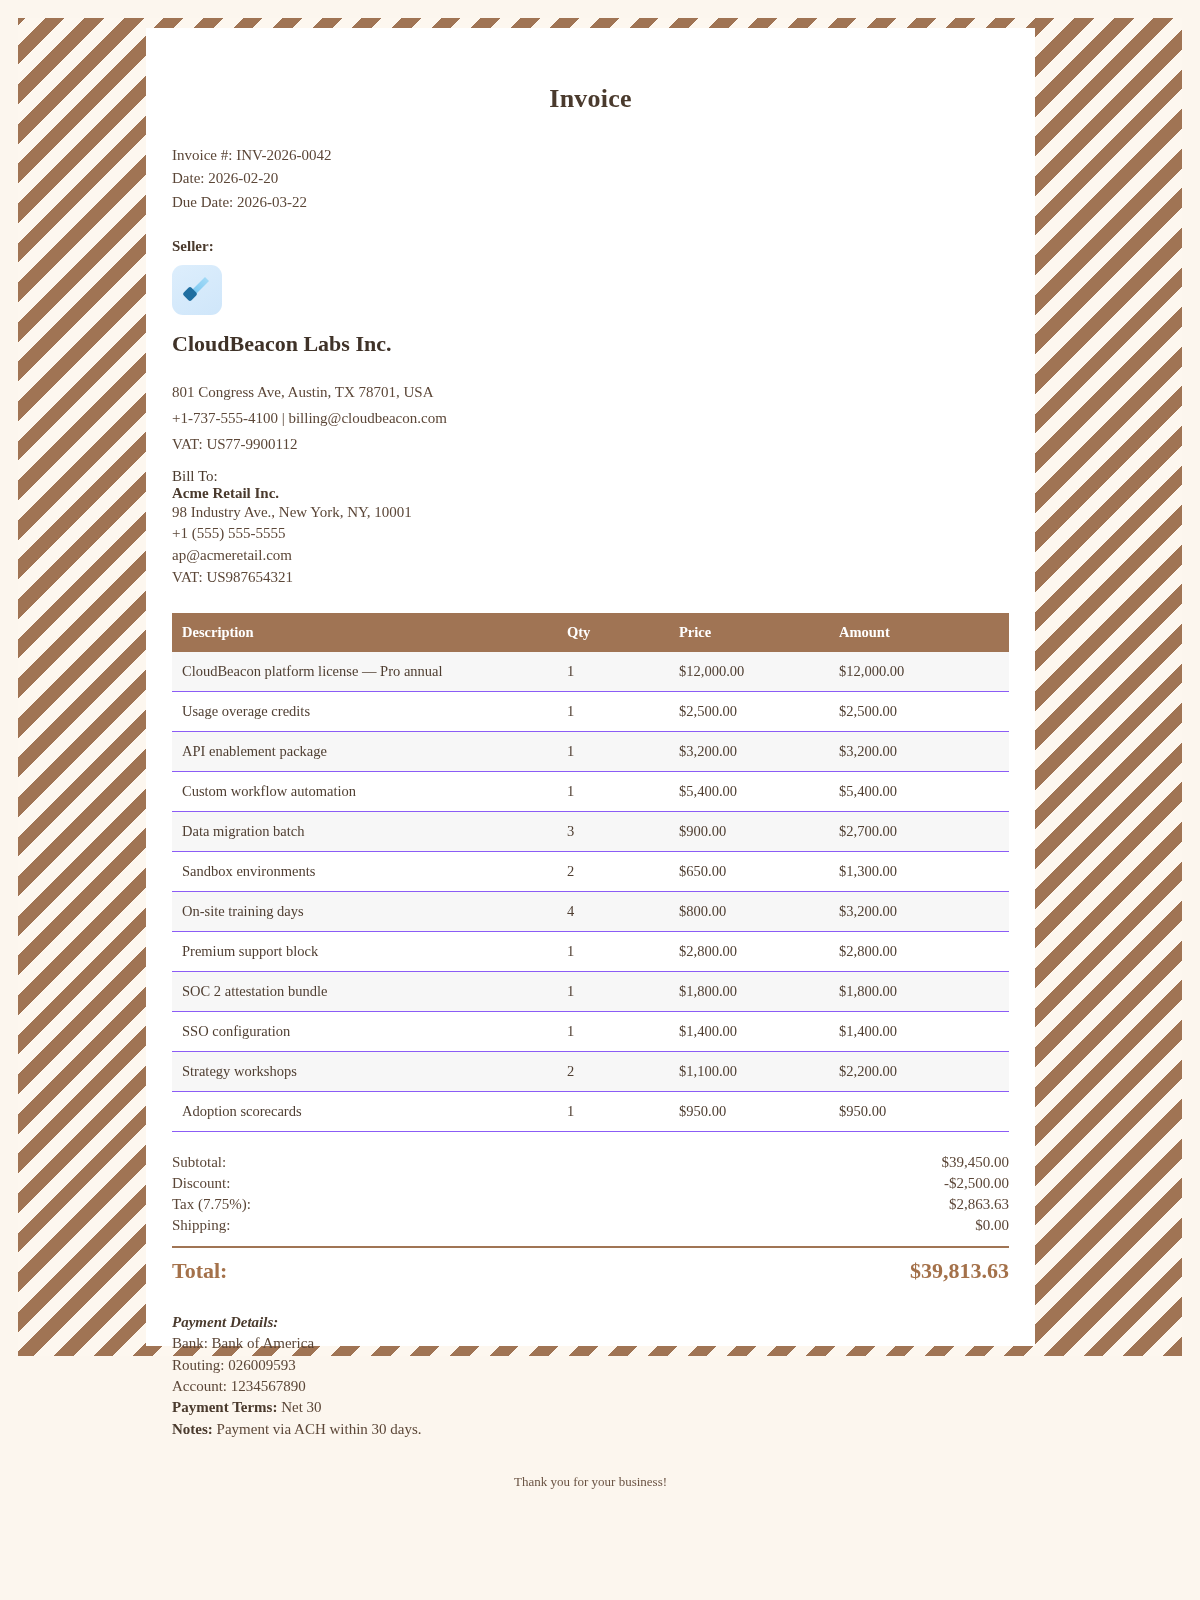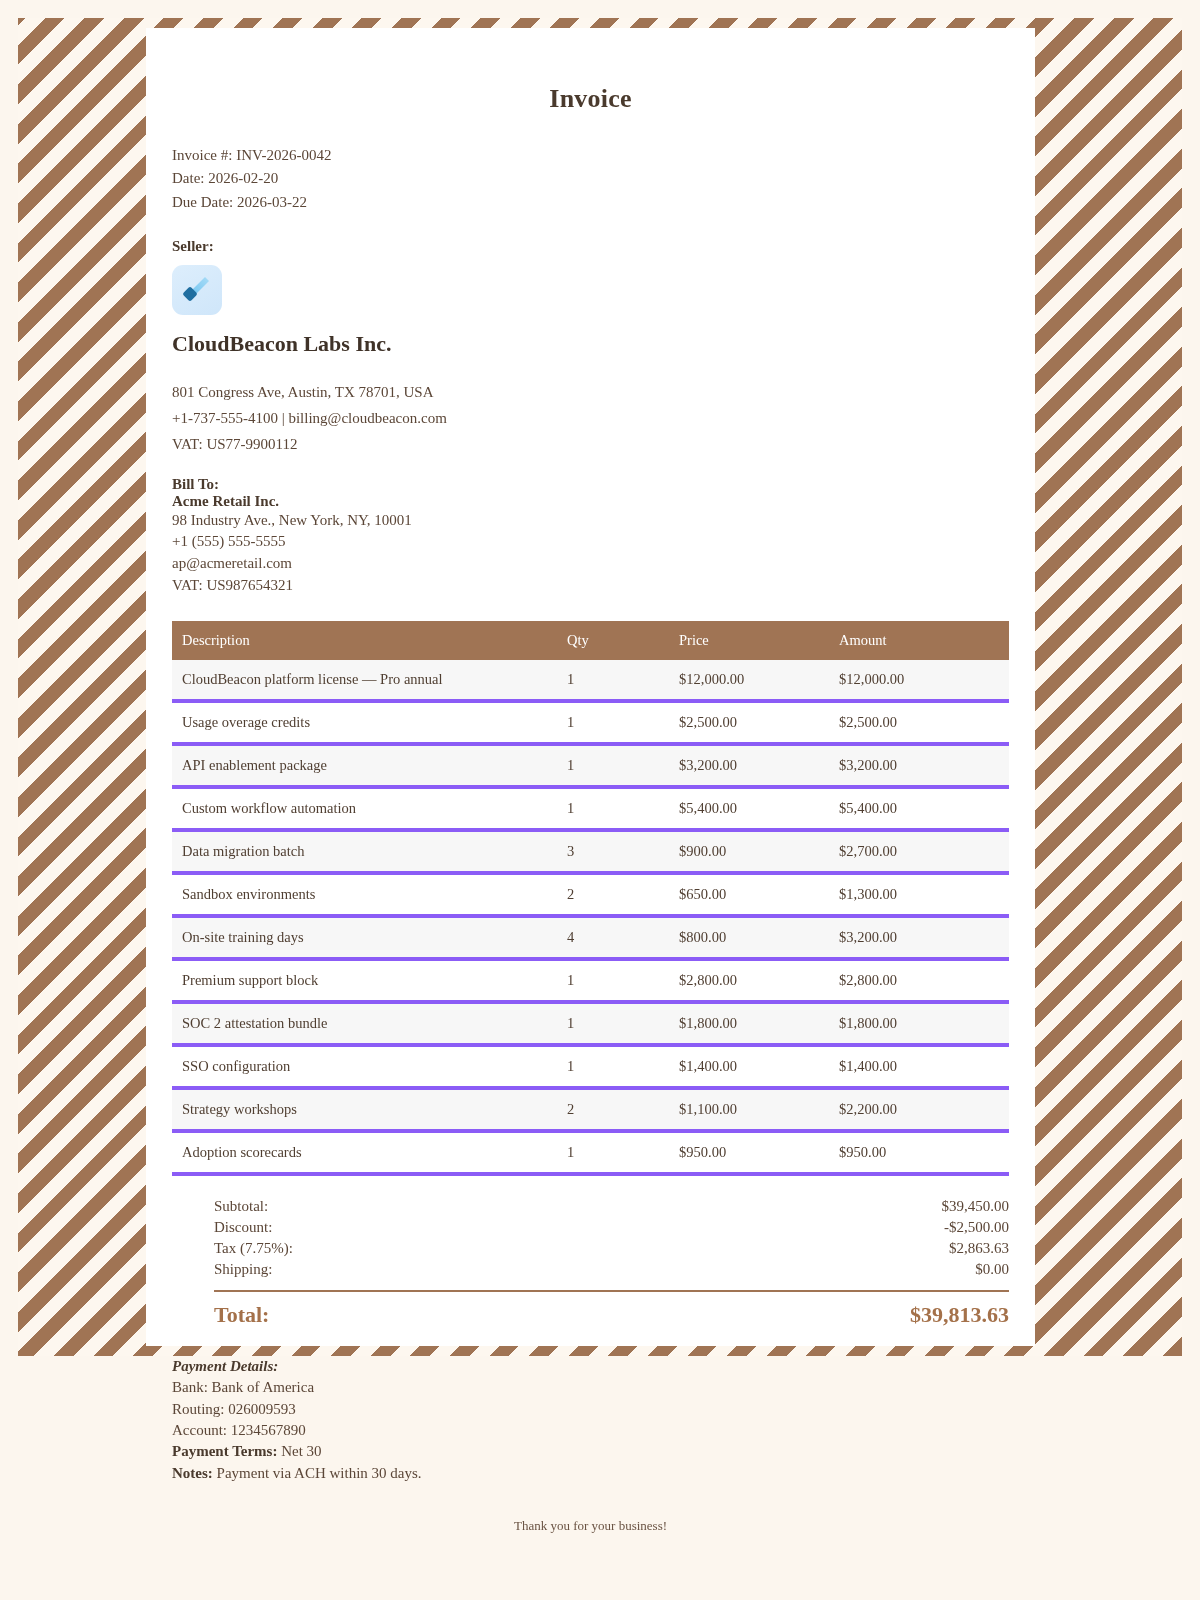--- a/index.html
+++ b/index.html
@@ -87,23 +87,23 @@
     color: #3f3228;
     margin: 16px 0 22px 0;
   }
   .seller-lines {
     font-size: 15px;
     line-height: 1.75;
     color: #5b4637;
   }
 
   .billto-title {
-    font-weight: bold;
-    font-size: 15px;
-    margin-top: 18px;
+    font-weight: normal;
+    font-size: 15px;
+    margin-top: 10px;
     color: #4a3a2d;
   }
   .billto-company {
     font-weight: bold;
     font-size: 15px;
     color: #4a3a2d;
   }
   .billto-lines {
     font-size: 15px;
     line-height: 1.46;
@@ -113,46 +113,45 @@
   
   table.items {
     width: 100%;
     border-collapse: collapse;
     margin-top: 24px;
     font-size: 14.5px;
   }
   table.items thead th {
     background: #a07454;
     color: #ffffff;
-    font-weight: normal;
+    font-weight: bold;
     text-align: left;
     padding: 11px 10px;
     font-size: 14.5px;
   }
   table.items thead th.c-qty { width: 92px; }
   table.items thead th.c-price { width: 140px; }
   table.items thead th.c-amount { width: 160px; }
 
   table.items tbody td {
     padding: 11px 10px;
-    border-bottom: 4px solid #8b5cf6;
+    border-bottom: 1px solid #8b5cf6;
     color: #4f3e31;
   }
   table.items tbody tr:nth-child(odd) td {
     background: #f7f7f7;
   }
   table.items tbody tr:nth-child(even) td {
     background: #ffffff;
   }
 
   
   .totals {
     margin-top: 20px;
     font-size: 15px;
-    margin-left: 42px;
   }
   .totals-row {
     display: flex;
     justify-content: space-between;
     padding: 2px 0;
     color: #5b4637;
   }
   .totals-divider {
     border-top: 2px solid #a07454;
     margin-top: 10px;

